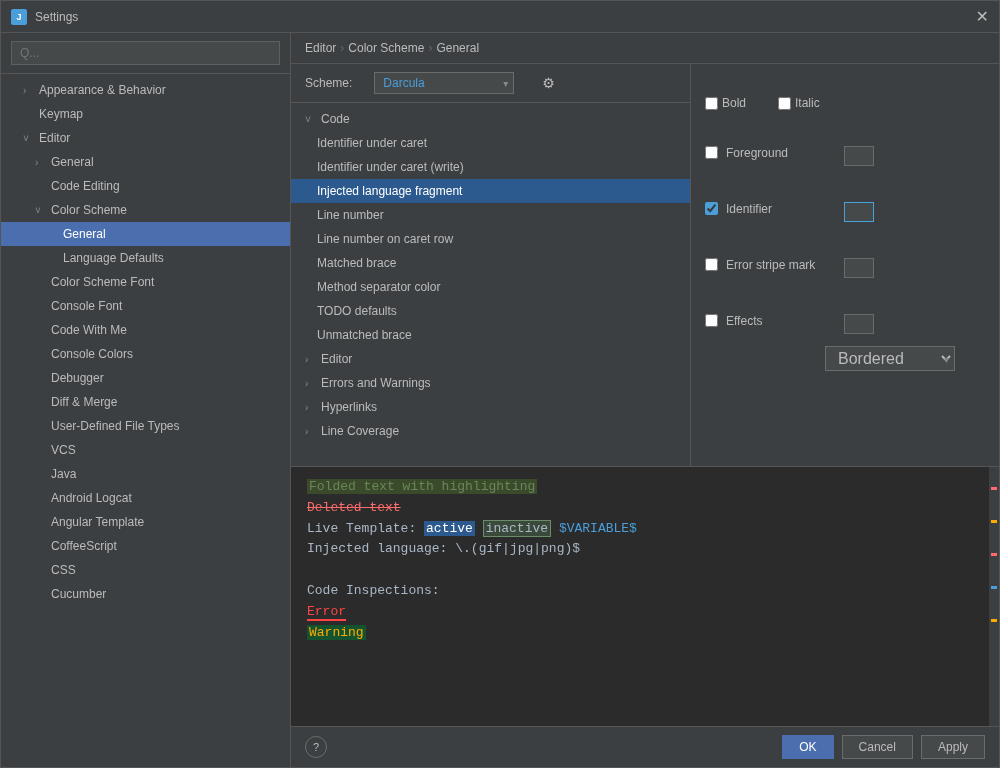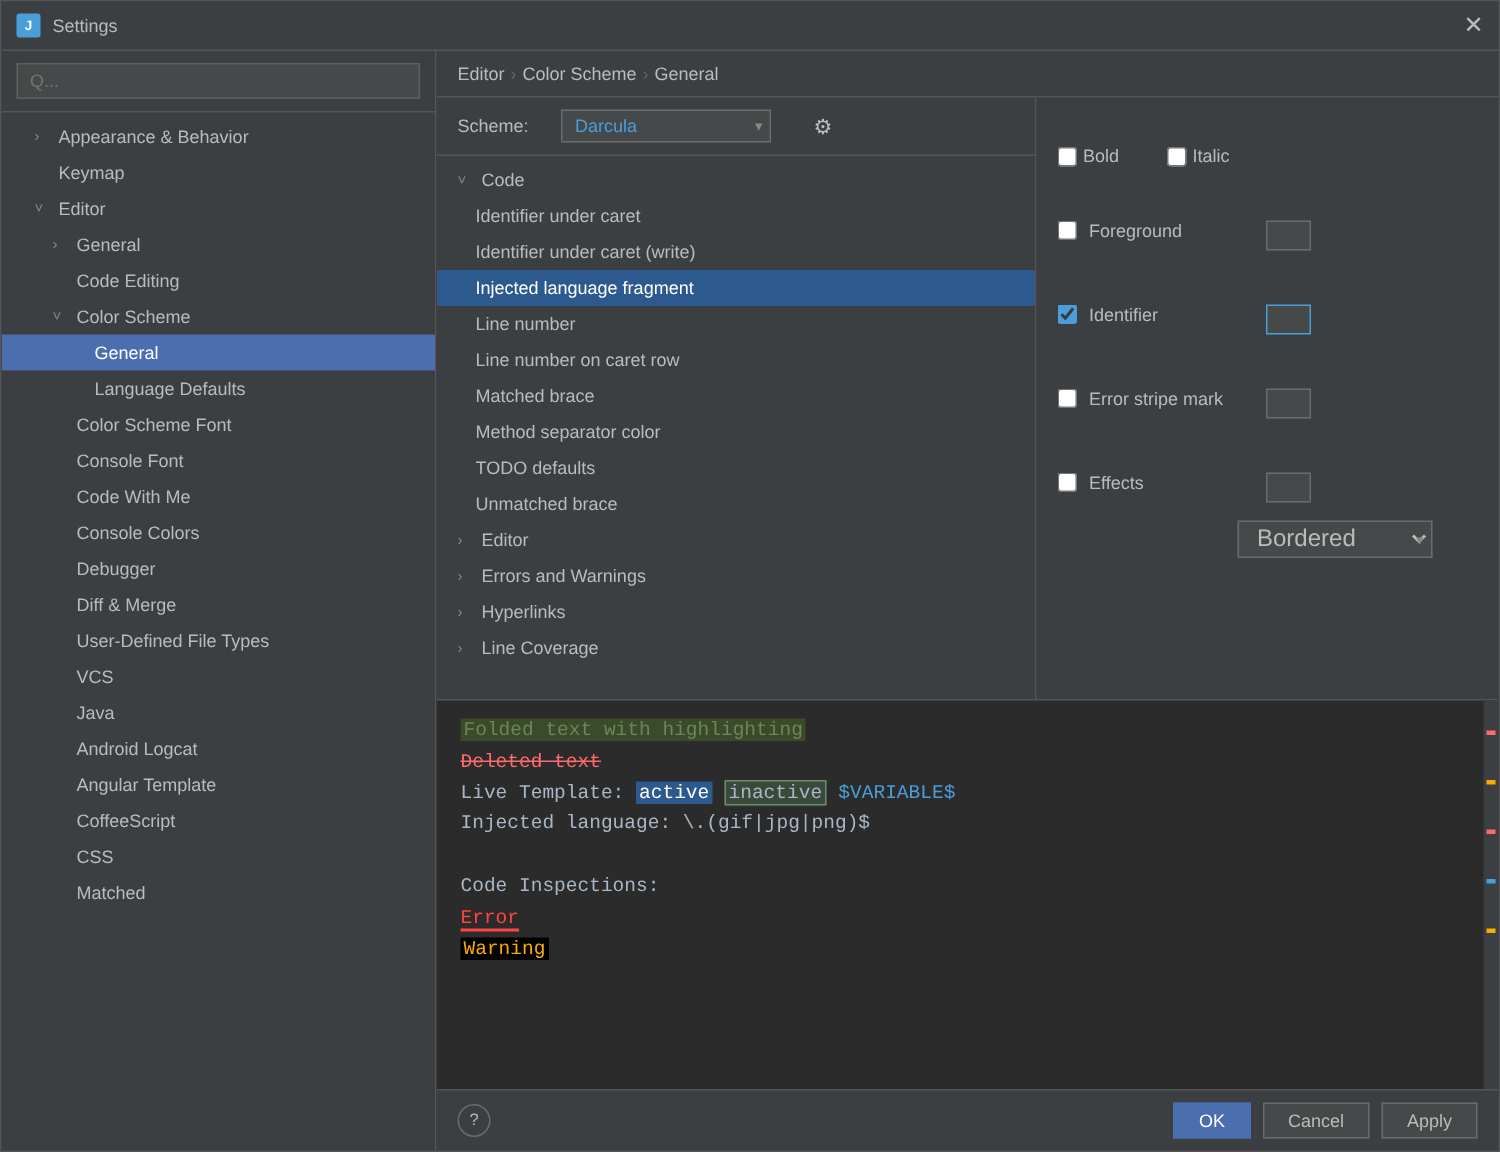--- a/index.html
+++ b/index.html
@@ -70,21 +70,21 @@
 
     
     .preview-area { background: #2b2b2b; border-top: 1px solid #555; padding: 10px 16px; font-family: 'Courier New', monospace; font-size: 13px; color: #a9b7c6; flex-shrink: 0; height: 260px; overflow: hidden; position: relative; }
     .preview-line { line-height: 1.6; white-space: nowrap; }
     .preview-folded { color: #6a8759; background: #3a4a2a; padding: 0 2px; }
     .preview-deleted { color: #ff6b6b; text-decoration: line-through; }
     .preview-live-active { background: #2d5a8e; color: white; padding: 0 2px; }
     .preview-live-inactive { background: #3a4a3a; color: #a9b7c6; padding: 0 2px; border: 1px solid #6b8b6b; }
     .preview-variable { color: #4a9eda; }
     .preview-error { color: #ff4444; border-bottom: 2px solid #ff4444; }
-    .preview-warning { color: #ffaa00; background: #000000; padding: 0 2px; }
+    .preview-warning { color: #ffaa00; background: #14532d; padding: 0 2px; }
     .preview-scrollbar { position: absolute; right: 0; top: 0; width: 10px; height: 100%; background: #3c3f41; }
     .scrollbar-marks { position: absolute; right: 2px; display: flex; flex-direction: column; gap: 30px; top: 20px; }
     .scroll-mark { width: 6px; height: 3px; background: #ff6b6b; }
     .scroll-mark.warn { background: #ffaa00; }
     .scroll-mark.info { background: #4a9eda; }
 
     
     .bottom-bar { padding: 8px 14px; border-top: 1px solid #555; display: flex; align-items: center; justify-content: flex-end; gap: 8px; background: #3c3f41; }
     .help-btn { width: 22px; height: 22px; border-radius: 50%; border: 1px solid #6b6b6b; background: none; color: #bbbbbb; font-size: 11px; cursor: pointer; display: flex; align-items: center; justify-content: center; margin-right: auto; }
     .btn { padding: 4px 16px; border: 1px solid #6b6b6b; background: #45494a; color: #bbbbbb; font-size: 12px; cursor: pointer; }
@@ -260,21 +260,21 @@
         <div class="tree-item">
           <div class="tree-item-label indent2">
             <span class="expand-arrow"> </span>
             <span>CSS</span>
           </div>
         </div>
 
         <div class="tree-item">
           <div class="tree-item-label indent2">
             <span class="expand-arrow"> </span>
-            <span>Matched</span>
+            <span>Cucumber</span>
           </div>
         </div>
       </div>
     </div>
 
     <div class="main-panel">
 
       <div class="breadcrumb">
         <span class="breadcrumb-item">Editor</span>
         <span class="breadcrumb-sep">›</span>

